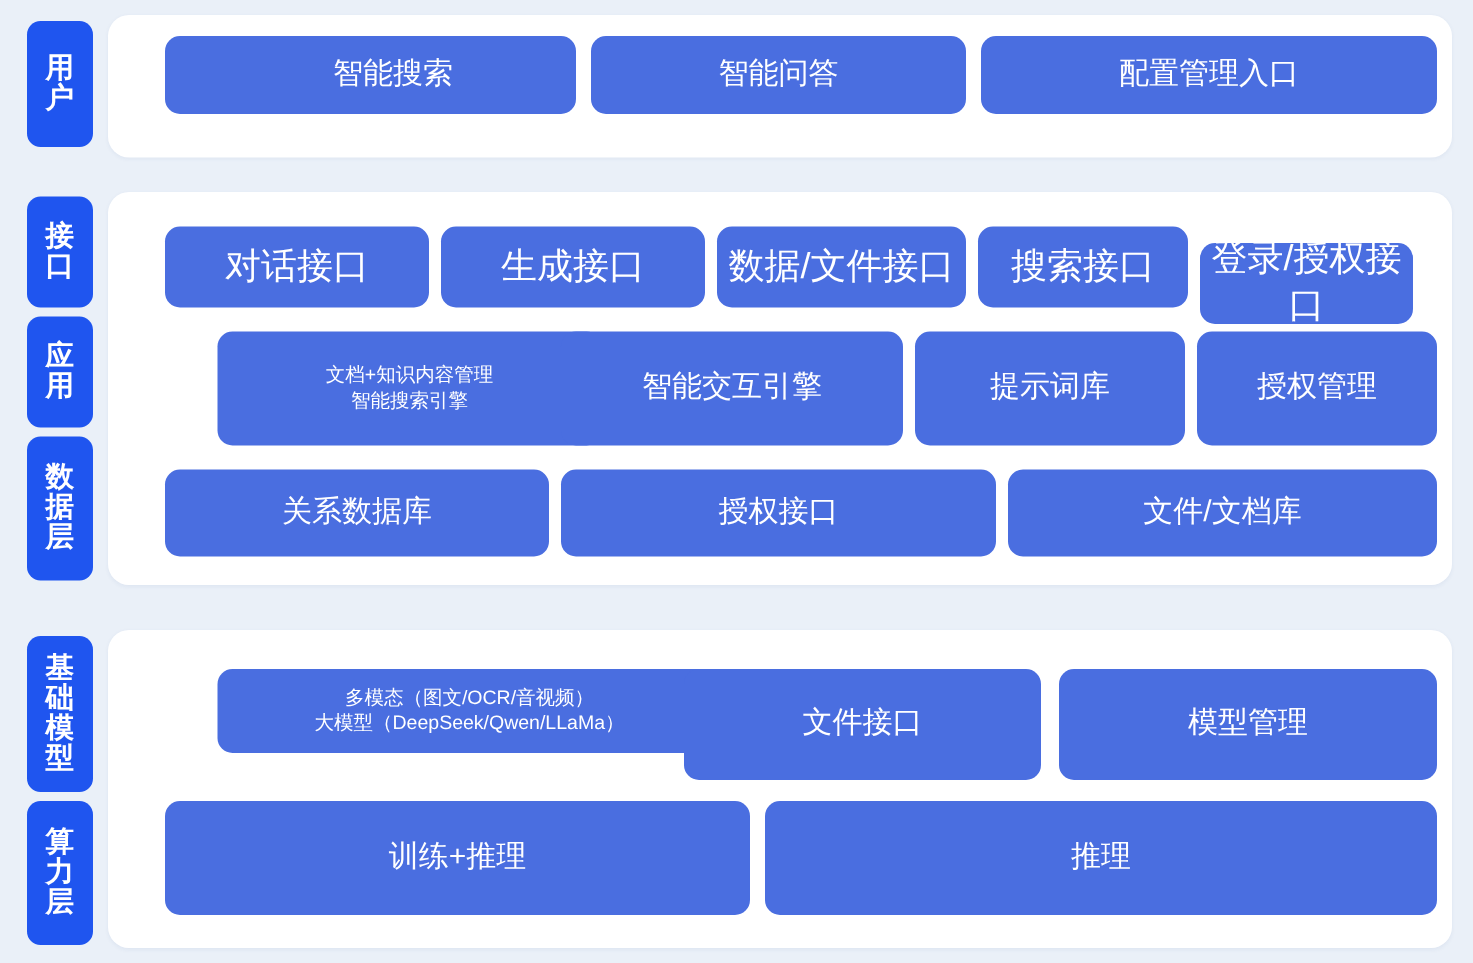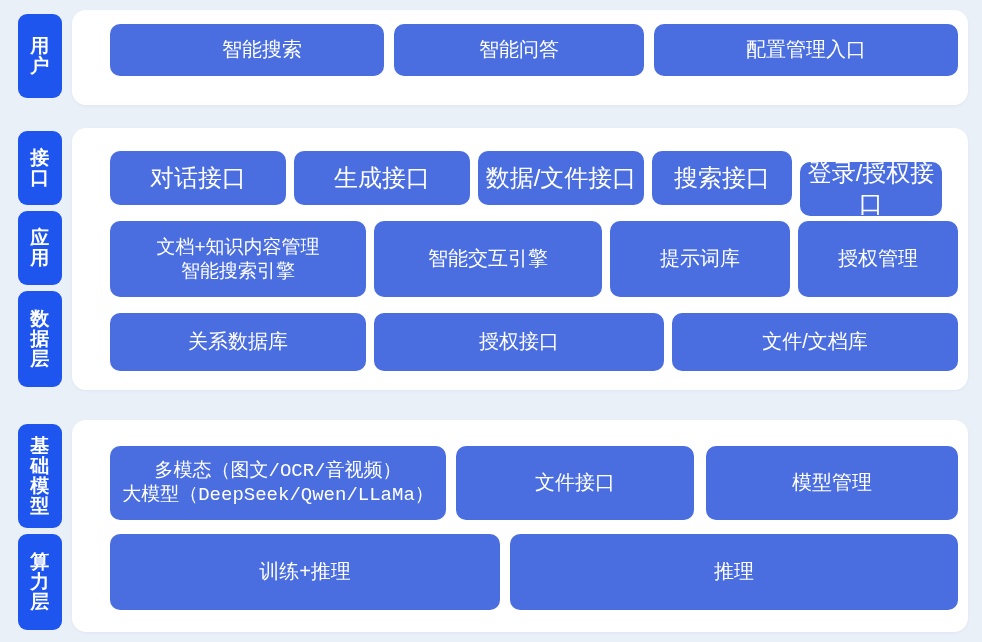--- a/index.html
+++ b/index.html
@@ -45,21 +45,21 @@
     border-radius:10px;
     color:#ffffff;
     display:flex;align-items:center;justify-content:center;
     text-align:center;
     font-size:20px;
     line-height:1.28;
     box-sizing:border-box;
     padding:4px 6px;
     white-space:pre-line;
   }
-  .box.two{font-size:19px;}
+  .box.two{font-size:13px;margin-left:35px;}
   .box.small{font-size:24px;}
 </style>
 </head>
 <body>
 
 <div class="stage">
 
   <div class="group">
     <div class="card" style="left:72px;top:10px;width:896px;height:95px;"></div>
 
@@ -111,21 +111,21 @@
 
     <div class="tabs">
       <div class="tab" style="top:424px;height:104px;">
         <span>基础模型</span>
       </div>
       <div class="tab" style="top:534px;height:96px;">
         <span>算力层</span>
       </div>
     </div>
 
-    <div class="box two" style="left:110px;top:446px;width:336px;height:74px;font-family:Liberation Mono, monospace;">多模态（图文/OCR/音视频）
+    <div class="box two" style="left:110px;top:446px;width:336px;height:56px;">多模态（图文/OCR/音视频）
 大模型（DeepSeek/Qwen/LLaMa）</div>
     <div class="box" style="left:456px;top:446px;width:238px;height:74px;">文件接口</div>
     <div class="box" style="left:706px;top:446px;width:252px;height:74px;">模型管理</div>
 
     <div class="box" style="left:110px;top:534px;width:390px;height:76px;">训练+推理</div>
     <div class="box" style="left:510px;top:534px;width:448px;height:76px;">推理</div>
   </div>
 
 </div>
 

